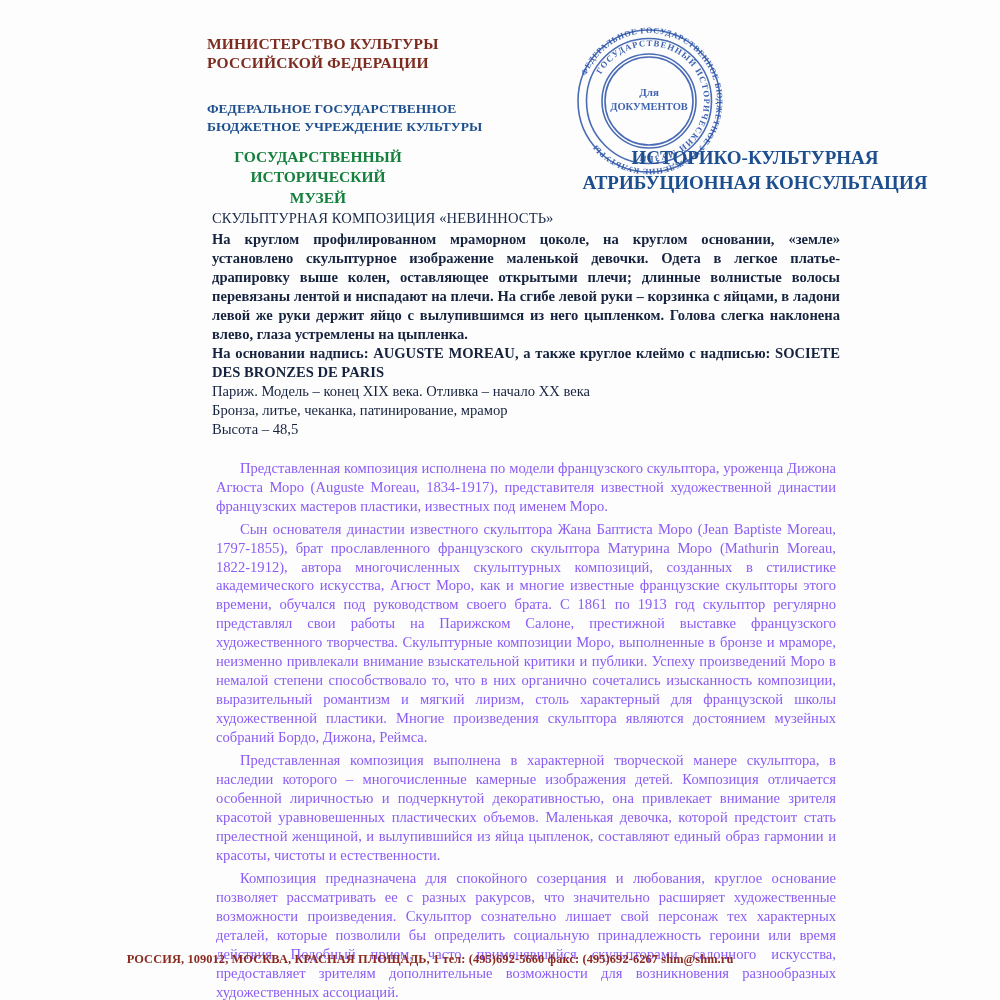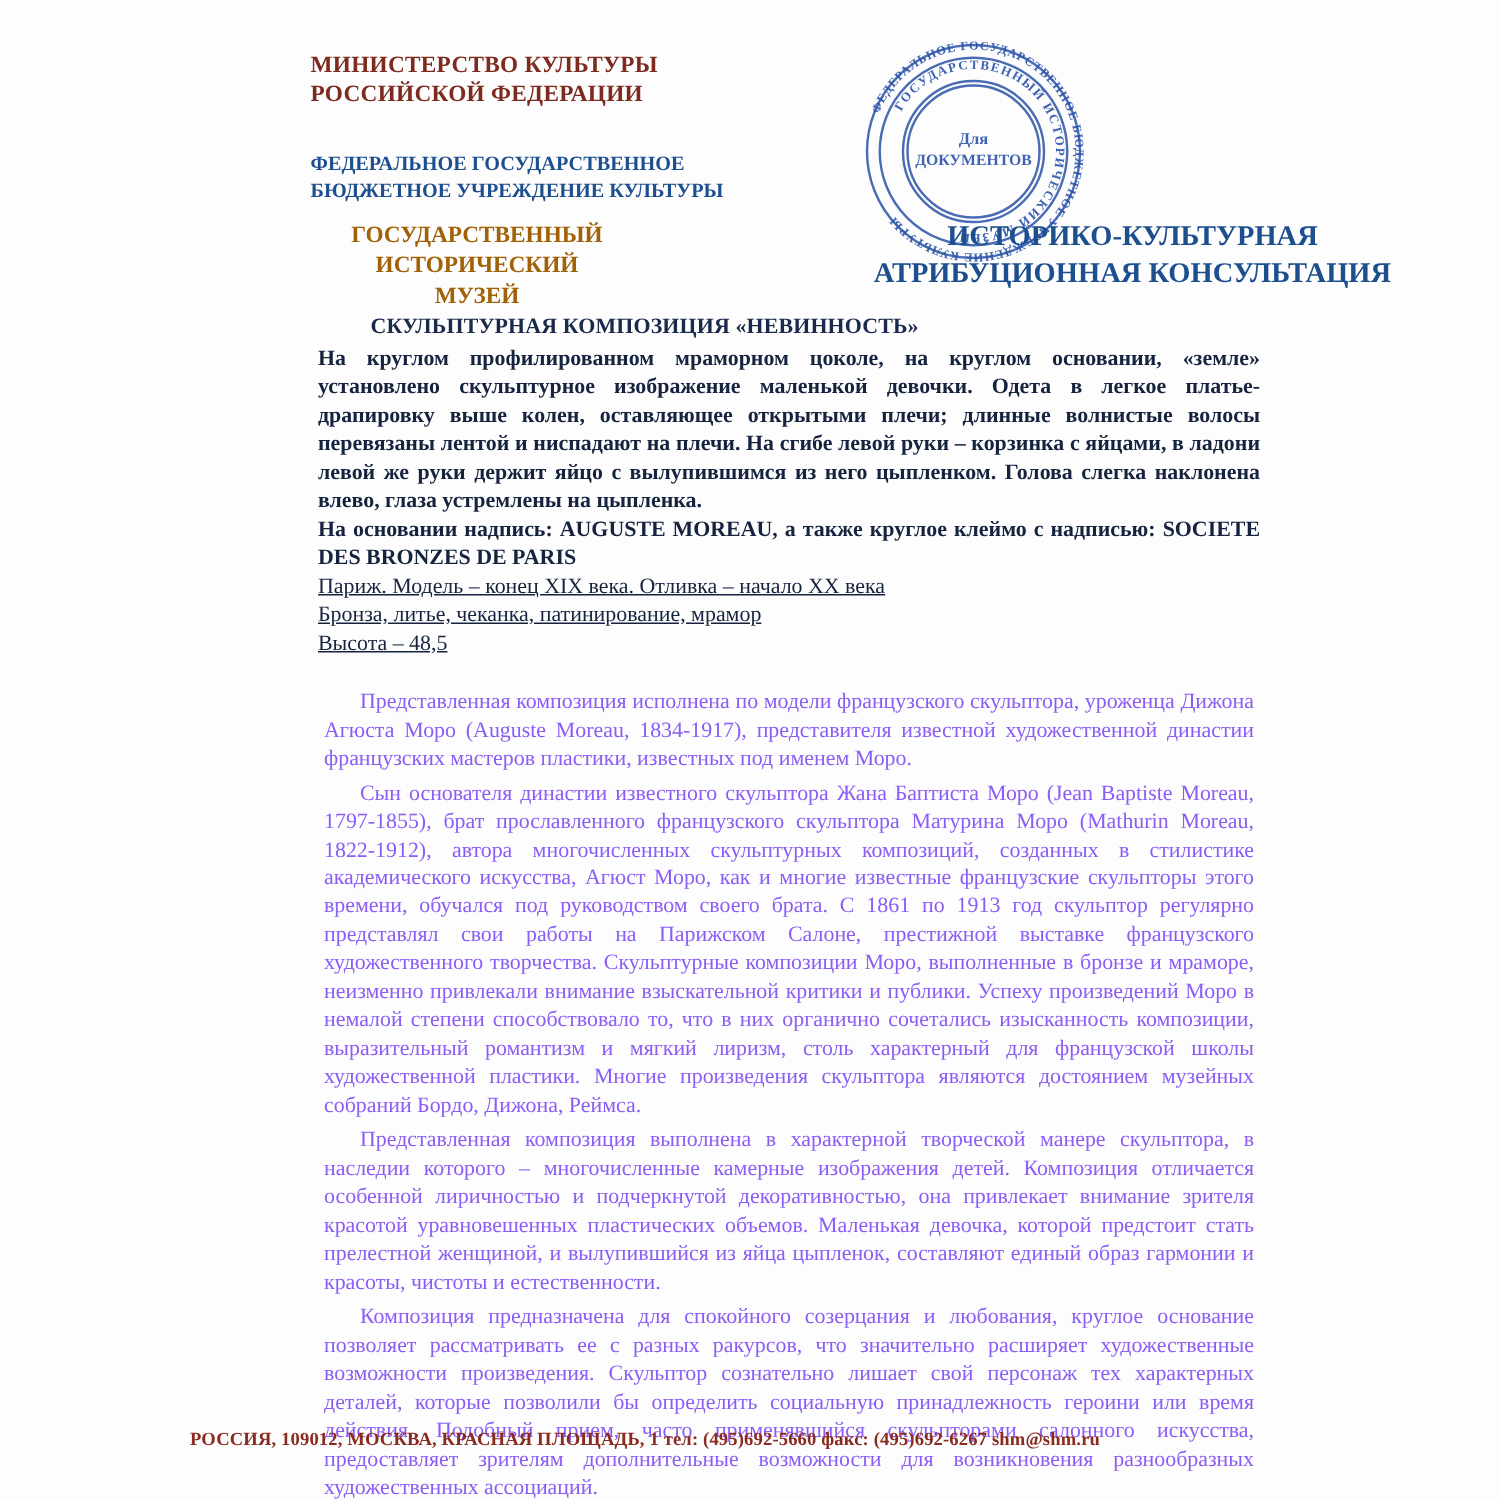--- a/index.html
+++ b/index.html
@@ -47,21 +47,21 @@
     line-height: 1.3;
     color: #1d4f8f;
   }
   .museum {
     position: absolute;
     left: 228px;
     top: 147px;
     font-weight: bold;
     font-size: 15.5px;
     line-height: 1.32;
-    color: #a16207;
+    color: #15803d;
     text-align: center;
     width: 180px;
   }
 
   
   .stamp {
     position: absolute;
     left: 568px;
     top: 20px;
     width: 162px;
@@ -83,43 +83,41 @@
   }
 
   
   .content {
     position: absolute;
     left: 212px;
     top: 210px;
     width: 628px;
   }
   .doc-title {
-    font-weight: bold;
+    font-weight: normal;
     font-size: 14.6px;
     color: #1a2a4a;
     margin-bottom: 3px;
     letter-spacing: 0.1px;
-    margin-left: 35px;
   }
   p.desc {
     margin: 0;
     font-size: 14.6px;
     line-height: 1.30;
     text-align: justify;
     text-indent: 0;
     color: #16233f;
     font-weight: bold;
   }
   p.line {
     margin: 0;
     font-size: 14.6px;
     line-height: 1.30;
     text-align: left;
     color: #16233f;
-    text-decoration: underline;
   }
   .spacer { height: 16px; }
   p.para {
     margin: 4px;
     font-size: 14.6px;
     line-height: 1.30;
     text-align: justify;
     text-indent: 24px;
     color: #8b5cf6;
   }

